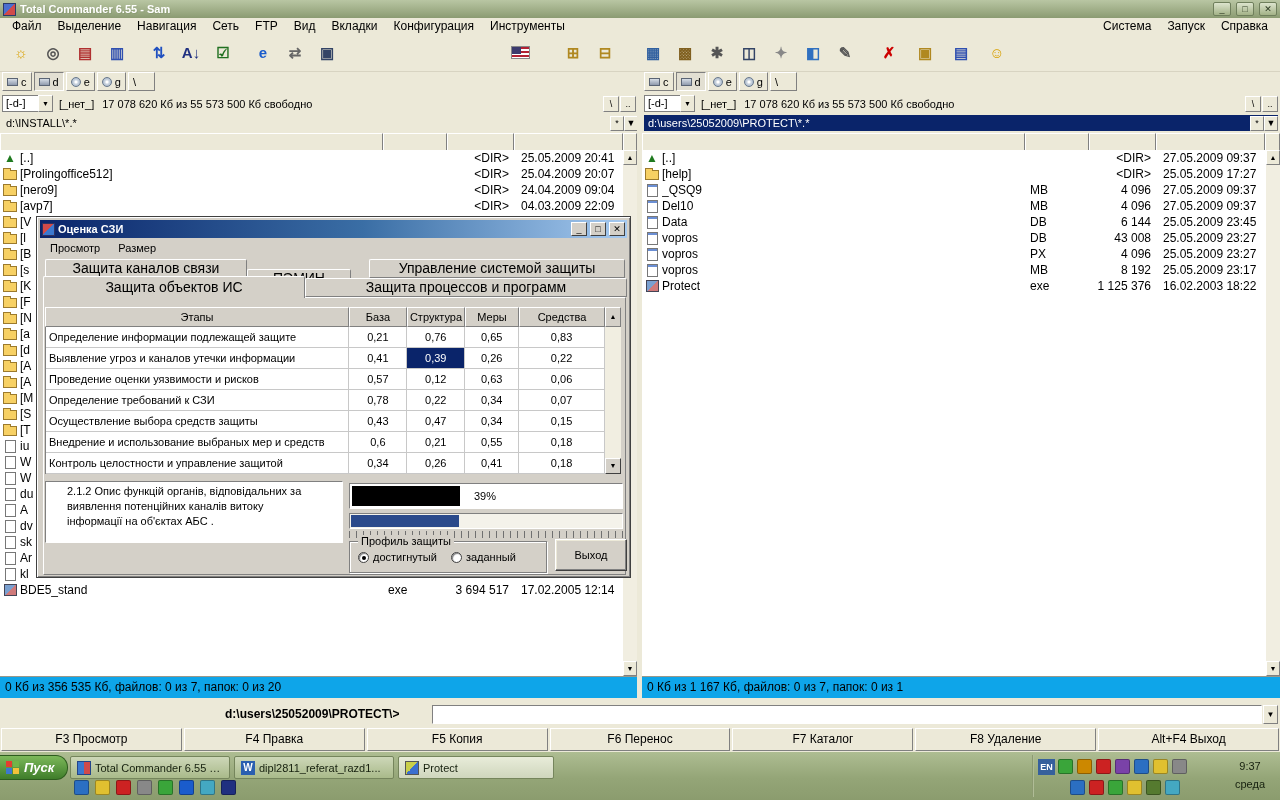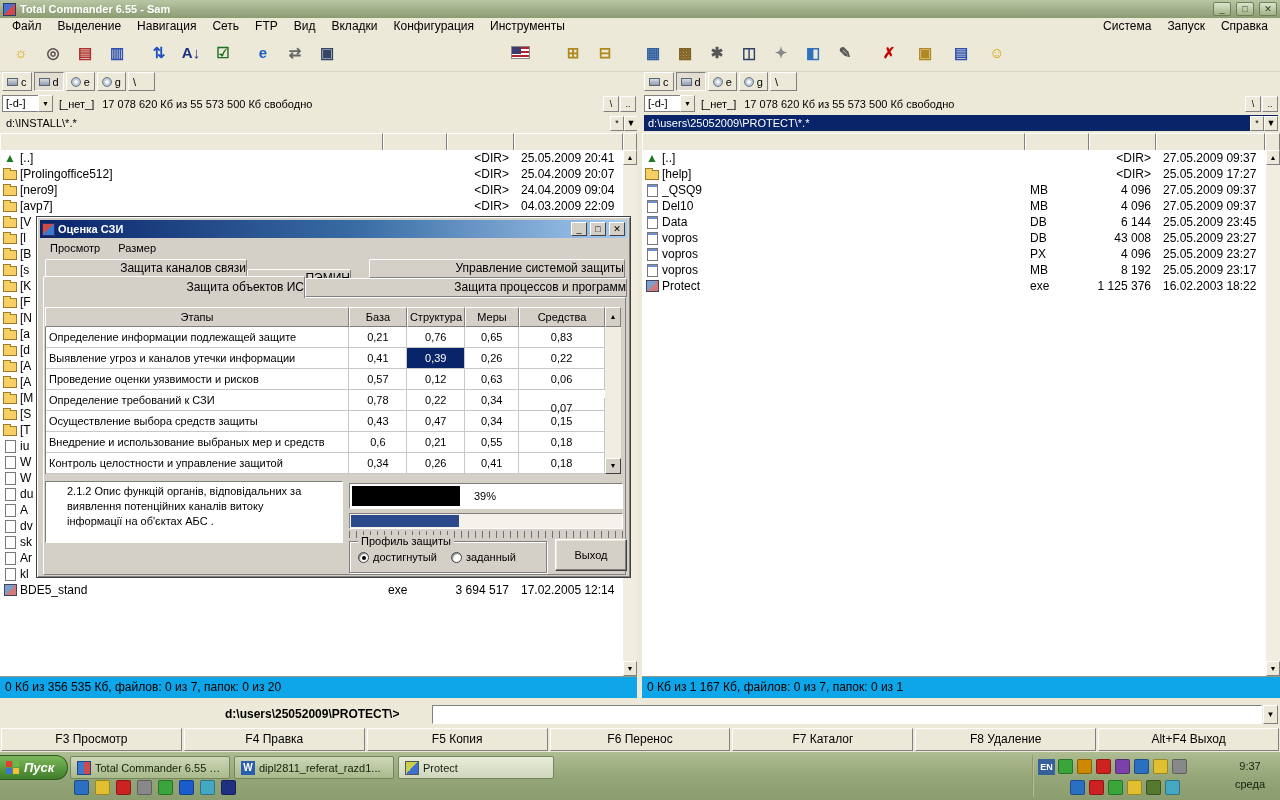--- a/index.html
+++ b/index.html
@@ -103,21 +103,21 @@
 #dialog{position:absolute;left:36px;top:216px;width:595px;height:362px;background:#d4d0c8;z-index:40;
   border:1px solid #404040;box-shadow:inset 1px 1px 0 #fff,inset -1px -1px 0 #808080}
 #dlg-title{position:absolute;left:3px;top:3px;right:3px;height:18px;display:flex;align-items:center;gap:3px;padding:0 2px;
   background:linear-gradient(90deg,#0a246a,#3a6ea5 55%,#a6caf0)}
 #dlg-icon{width:13px;height:13px;background:linear-gradient(135deg,#d04a4a 50%,#3b78cf 50%);border:1px solid #303060}
 #dlg-title-text{color:#fff;font-weight:bold;font-size:11px;flex:1}
 .dwbtn{width:16px;height:14px;background:#d4d0c8;border:1px solid;border-color:#fff #404040 #404040 #fff;font-size:9px;line-height:12px;text-align:center}
 #dlg-menu{position:absolute;left:4px;top:23px;height:17px;display:flex;font-size:11px}
 #dlg-menu .mitem{padding:2px 9px}
 .tab{position:absolute;background:#d4d0c8;border:1px solid;border-color:#fff #808080 #808080 #fff;border-radius:2px 2px 0 0;
-  font-size:12px;text-align:right;line-height:17px;overflow:hidden;white-space:nowrap}
+  font-size:14px;text-align:center;line-height:17px;overflow:hidden;white-space:nowrap}
 .tab.active{border-bottom:none;background:#d4d0c8;line-height:20px}
 #dlg-pane{position:absolute;left:6px;top:80px;width:583px;height:278px;border:1px solid;border-color:#fff #808080 #808080 #fff}
 #dlg-thead{position:absolute;left:8px;top:90px;width:576px;height:20px;display:flex}
 .thcell{background:#d4d0c8;border:1px solid;border-color:#fff #808080 #808080 #fff;font-size:11px;text-align:center;line-height:18px;overflow:hidden}
 .thsb{background:#d4d0c8;border:1px solid;border-color:#fff #808080 #808080 #fff;font-size:7px;line-height:18px;text-align:center}
 #dlg-tbody{position:absolute;left:8px;top:110px;width:560px;height:147px;background:#fff;border-left:1px solid #808080}
 .trow{display:flex;height:21px;border-bottom:1px solid #c8c8c8}
 .tstage{width:304px;font-size:11px;line-height:20px;padding:0 3px;border-right:1px solid #c8c8c8;white-space:nowrap;overflow:hidden}
 .tval{font-size:11px;line-height:20px;text-align:center;border-right:1px solid #c8c8c8}
 .tval.sel{background:#0a246a;color:#fff}
@@ -723,21 +723,21 @@
         <div class="tval" style="width: 58px;">0,57</div>
         <div class="tval" style="width: 58px;">0,12</div>
         <div class="tval" style="width: 54px;">0,63</div>
         <div class="tval" style="width: 86px;">0,06</div>
       </div>
       <div class="trow">
         <div class="tstage">Определение требований к СЗИ</div>
         <div class="tval" style="width: 58px;">0,78</div>
         <div class="tval" style="width: 58px;">0,22</div>
         <div class="tval" style="width: 54px;">0,34</div>
-        <div class="tval" style="width: 86px; margin-top: 8px;">0,07</div>
+        <div class="tval" style="width: 86px;">0,07</div>
       </div>
       <div class="trow">
         <div class="tstage">Осуществление выбора средств защиты</div>
         <div class="tval" style="width: 58px;">0,43</div>
         <div class="tval" style="width: 58px;">0,47</div>
         <div class="tval" style="width: 54px;">0,34</div>
         <div class="tval" style="width: 86px;">0,15</div>
       </div>
       <div class="trow">
         <div class="tstage">Внедрение и использование выбраных мер и средств</div>

